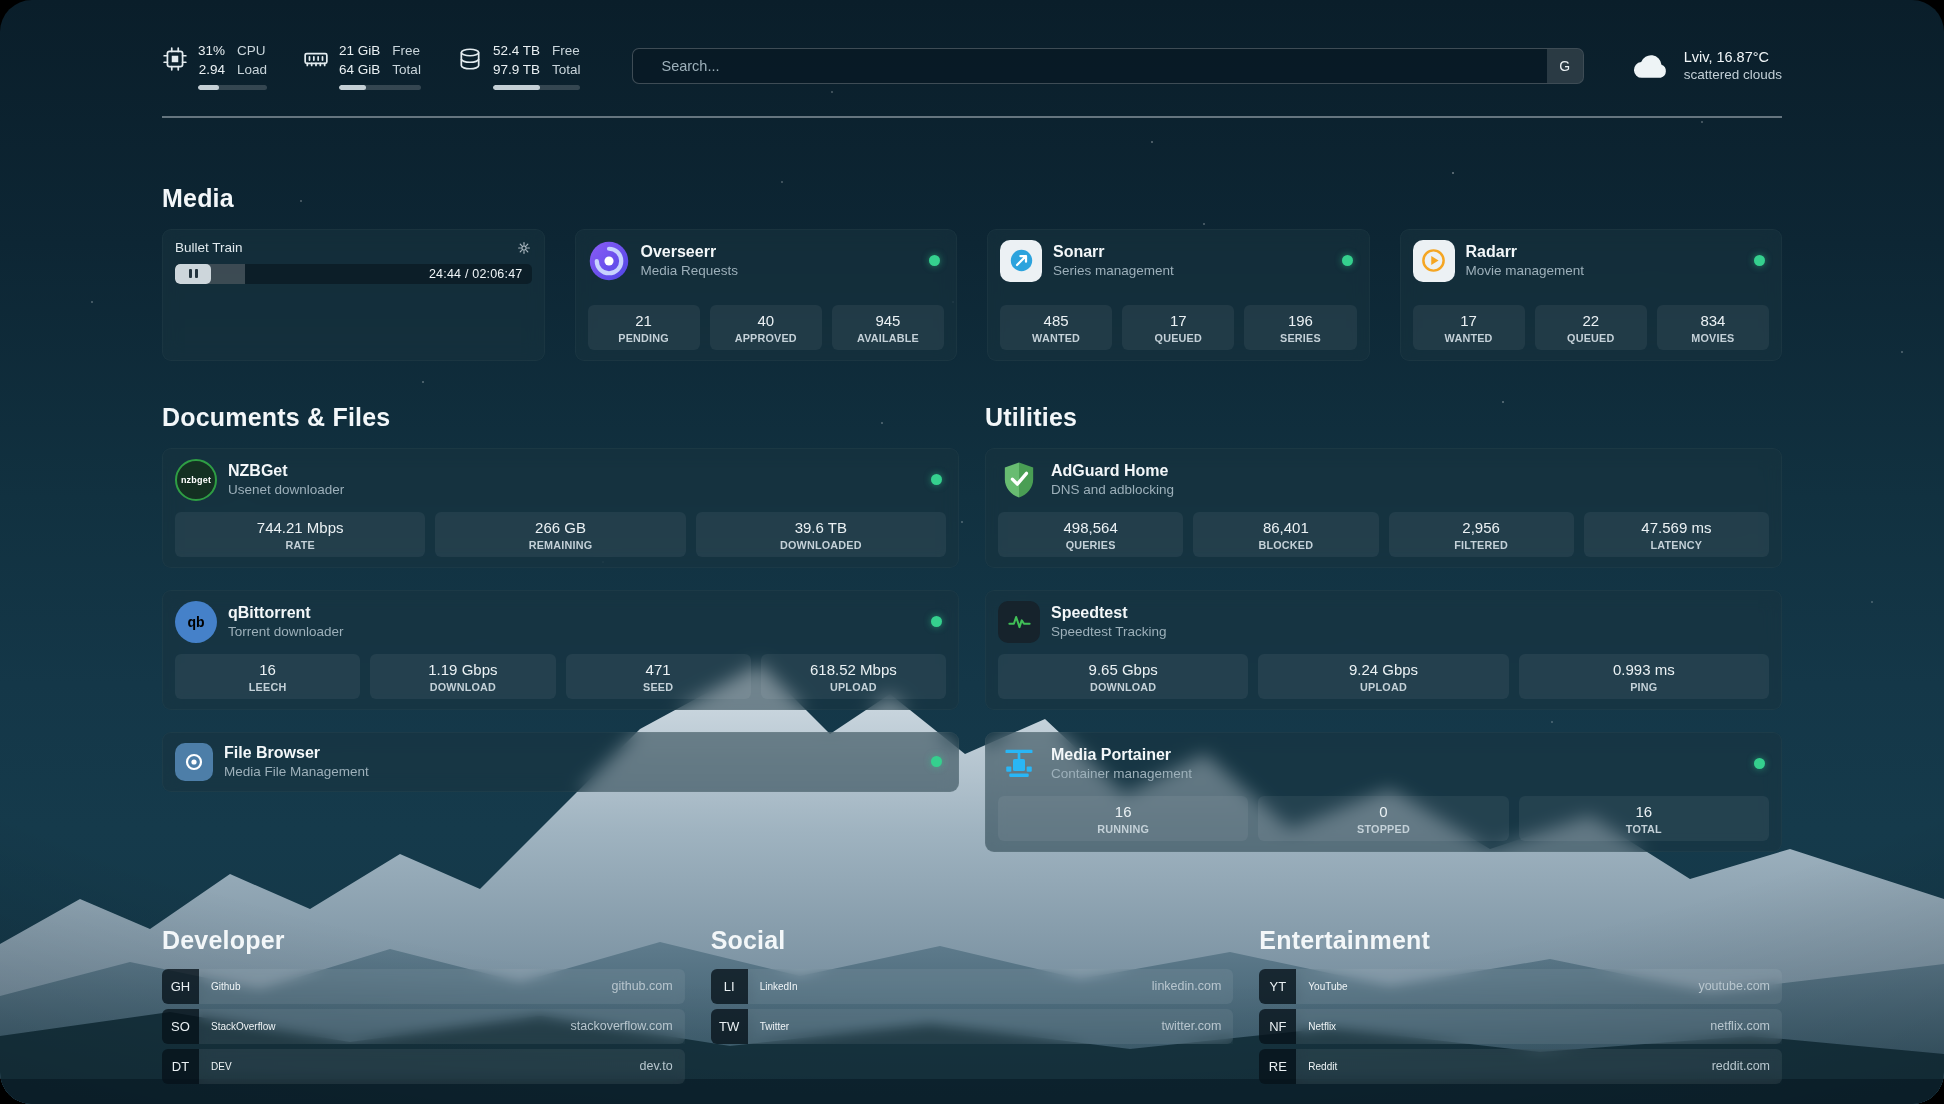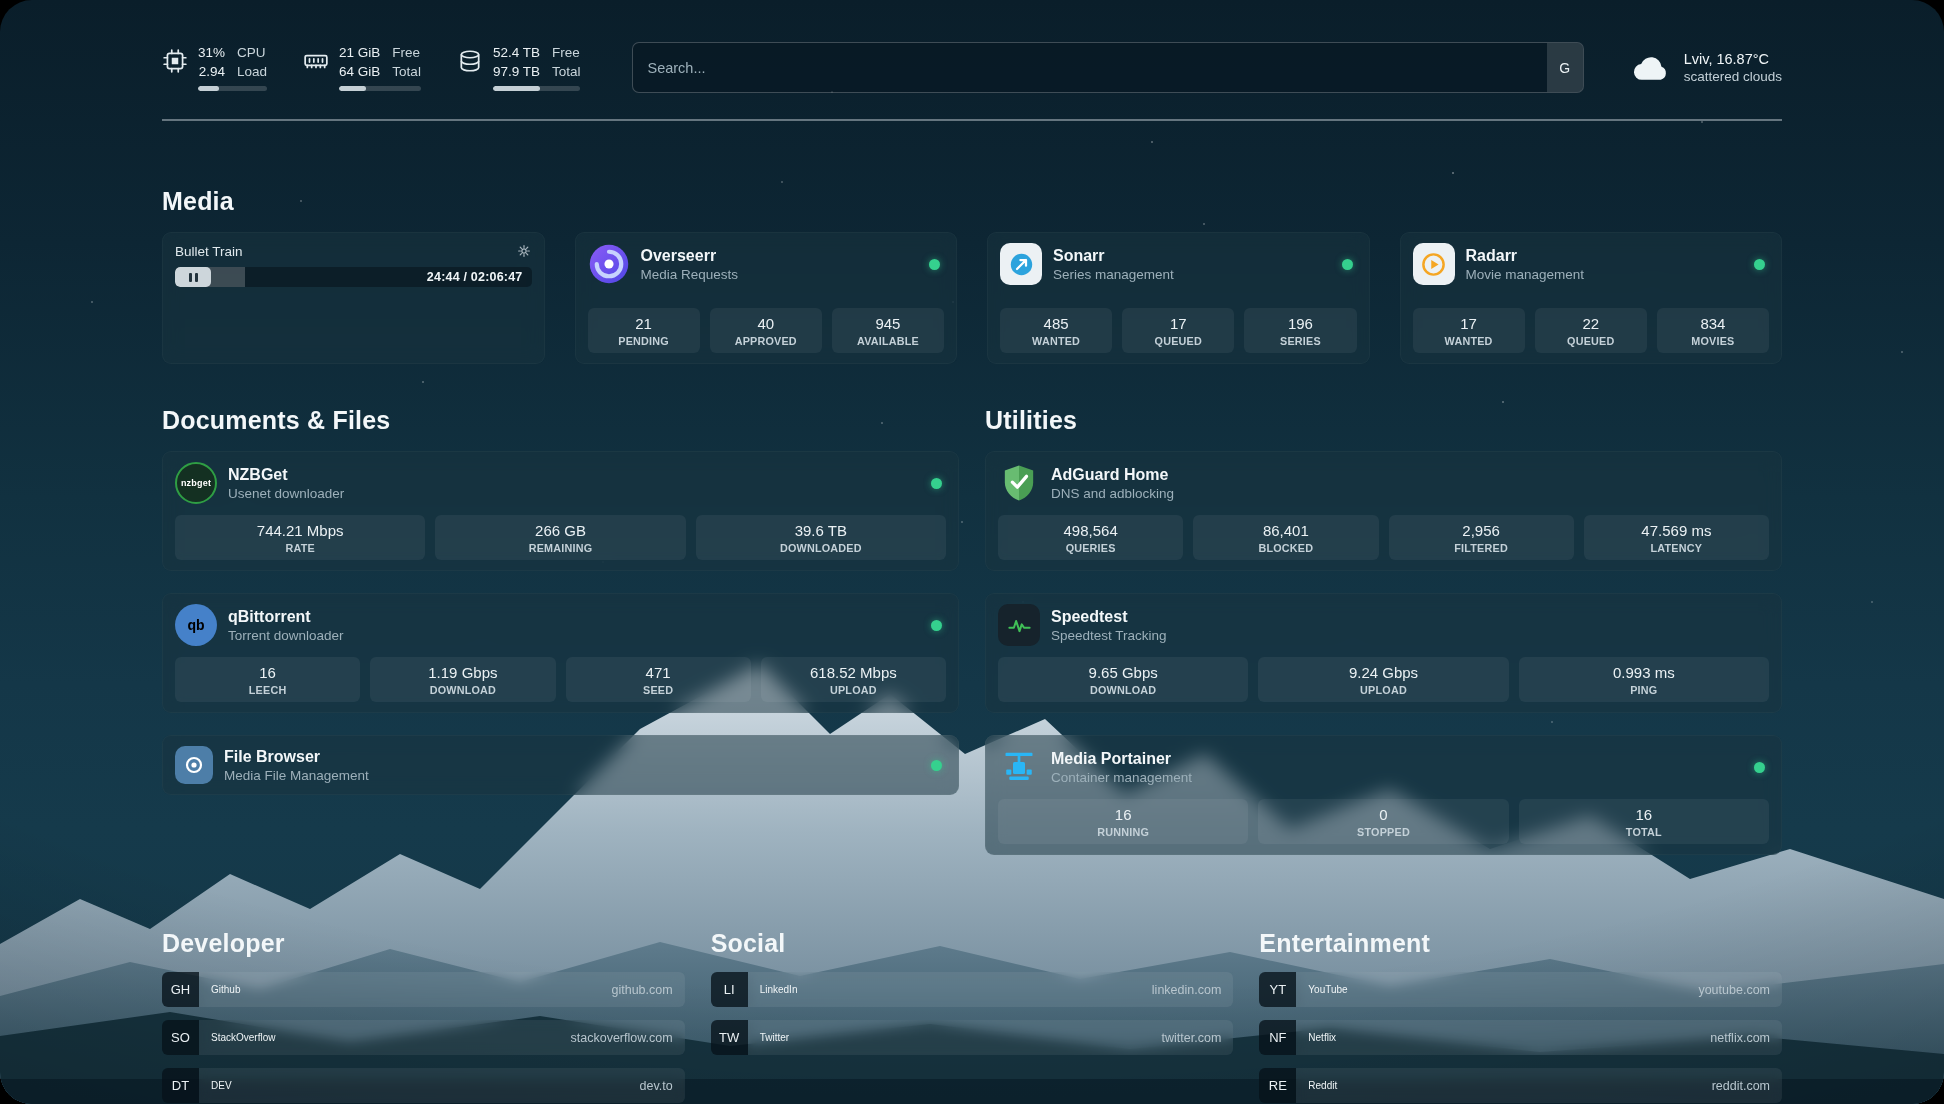--- a/index.html
+++ b/index.html
@@ -45,22 +45,22 @@
   .resource { display:flex; align-items:flex-start; gap:10px; }
   .res-icon { width:26px; height:26px; color:#e3ebef; margin-top:4px; }
   .res-icon svg { width:26px; height:26px; }
   .res-body { display:flex; flex-direction:column; }
   .res-rows { display:flex; gap:12px; }
   .res-vals div { font-size:13.5px; color:#eaf0f3; line-height:1.4; text-align:right; }
   .res-labels div { font-size:13.5px; color:#c9d5db; line-height:1.4; }
   .res-bar { margin-top:5px; height:5px; border-radius:3px; background:rgba(255,255,255,.17); overflow:hidden; }
   .res-bar-fill { height:100%; background:#c4cfd5; border-radius:3px; }
 
-  .search { flex:1; margin:0 46px 0 52px; display:flex; align-items:center; height:51px;
-    background:rgba(8,22,32,.55); border:1px solid rgba(255,255,255,.22); border-radius:7px; overflow:hidden; }
+  .search { flex:1; margin:0 46px 0 52px; display:flex; align-items:center; height:36px;
+    background:rgba(8,22,32,.55); border:1px solid rgba(255,255,255,.22); border-radius:7px; overflow:hidden;padding-left:14px; }
   .search input { flex:1; background:transparent; border:none; outline:none; color:#e3ebef;
     font-size:14.5px; padding:0 14px; font-family:inherit; }
   .search input::placeholder { color:#9db0ba; }
   .search-btn { width:36px; height:100%; background:rgba(255,255,255,.14); color:#eaf0f3; border:none;
     font-size:14px; display:flex; align-items:center; justify-content:center; cursor:pointer; font-family:inherit; }
 
   .weather { display:flex; align-items:center; gap:12px; }
   .weather-icon { width:42px; height:32px; color:#eef4f6; }
   .weather-icon svg { width:42px; height:32px; }
   .weather-loc { font-size:14.5px; color:#f1f6f8; }
@@ -111,32 +111,32 @@
   .player-head { display:flex; align-items:center; justify-content:space-between;
     font-size:13.5px; color:#e0e9ed; margin-bottom:8px; }
   .gear { width:16px; height:16px; cursor:pointer; }
   .gear svg { width:16px; height:16px; }
   .player-bar { position:relative; height:20px; border-radius:5px; background:rgba(7,19,27,.55);
     display:flex; align-items:center; overflow:hidden; cursor:pointer; }
   .player-fill { position:absolute; left:0; top:0; bottom:0; background:rgba(255,255,255,.20); }
   .pause-btn { position:relative; z-index:1; width:36px; height:20px; background:#cdd6db; border:none;
     border-radius:5px; display:flex; align-items:center; justify-content:center; gap:3px; cursor:pointer; }
   .pause-btn span { width:3px; height:9px; background:#22333d; border-radius:1px; }
-  .player-time { margin-left:auto; position:relative; z-index:1; font-size:12.5px; font-weight:700;
+  .player-time { margin-left:auto; position:relative; z-index:1; font-size:12.5px; font-weight:400;
     color:#f1f6f8; padding-right:9px; letter-spacing:.2px; }
 
   
   .grid-2 { display:grid; grid-template-columns:1fr 1fr; gap:26px; margin-top:42px; align-items:start; }
   .col-cards { display:flex; flex-direction:column; gap:22px; margin-top:16px; }
   .col-cards .card { cursor:pointer; }
   .col-cards .stats { margin-top:11px; }
 
   
   .grid-3 { display:grid; grid-template-columns:1fr 1fr 1fr; gap:26px; margin-top:74px; }
-  .bm-list { margin-top:14px; display:flex; flex-direction:column; gap:13px;justify-content:flex-end; }
+  .bm-list { margin-top:14px; display:flex; flex-direction:column; gap:5px;justify-content:flex-end; }
   .bm-row { display:flex; height:35px; border-radius:6px; overflow:hidden; cursor:pointer; }
   .bm-abbr { width:37px; background:rgba(6,18,26,.78); color:#eaf0f3; font-size:13px; font-weight:500;
     display:flex; align-items:center; justify-content:center; flex:none; }
   .bm-body { flex:1; background:rgba(255,255,255,.07); backdrop-filter:blur(6px);
     display:flex; align-items:center; padding:0 12px; min-width:0; }
   .bm-name { font-size:10px; color:#f0f5f7; }
   .bm-url { margin-left:auto; font-size:12.5px; color:#b8c6ce; }
 </style>
 </head>
 <body>

